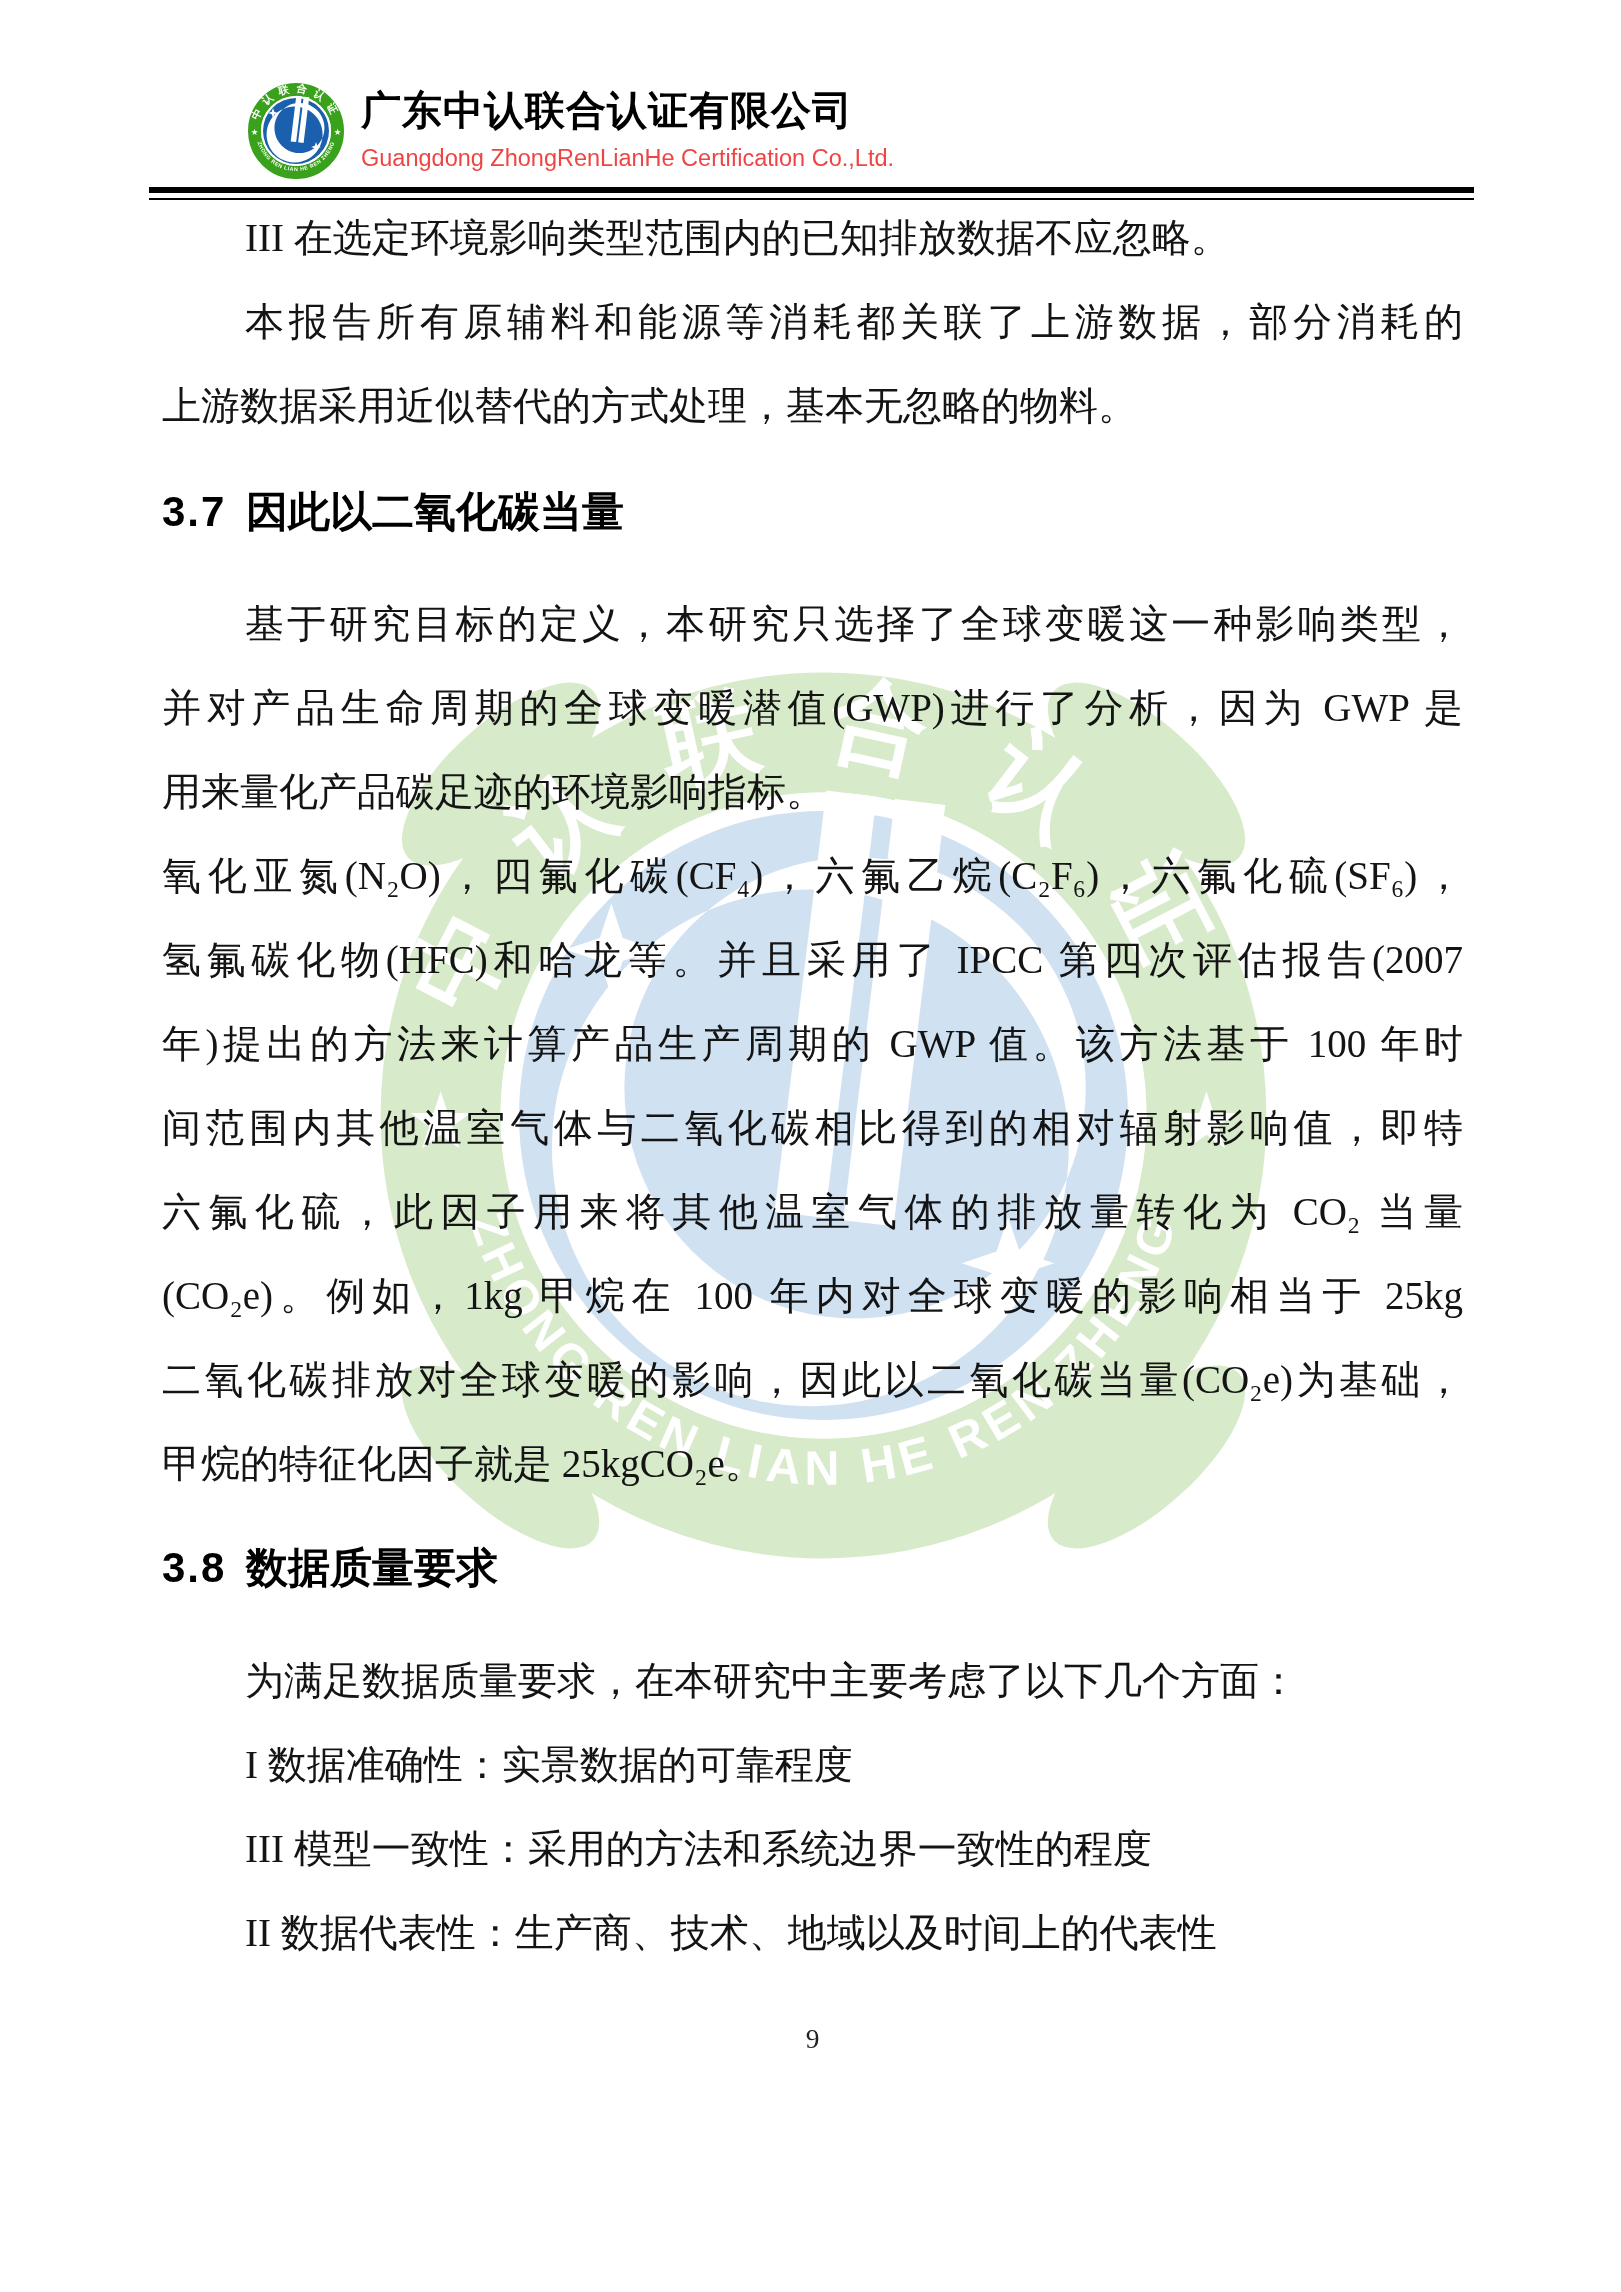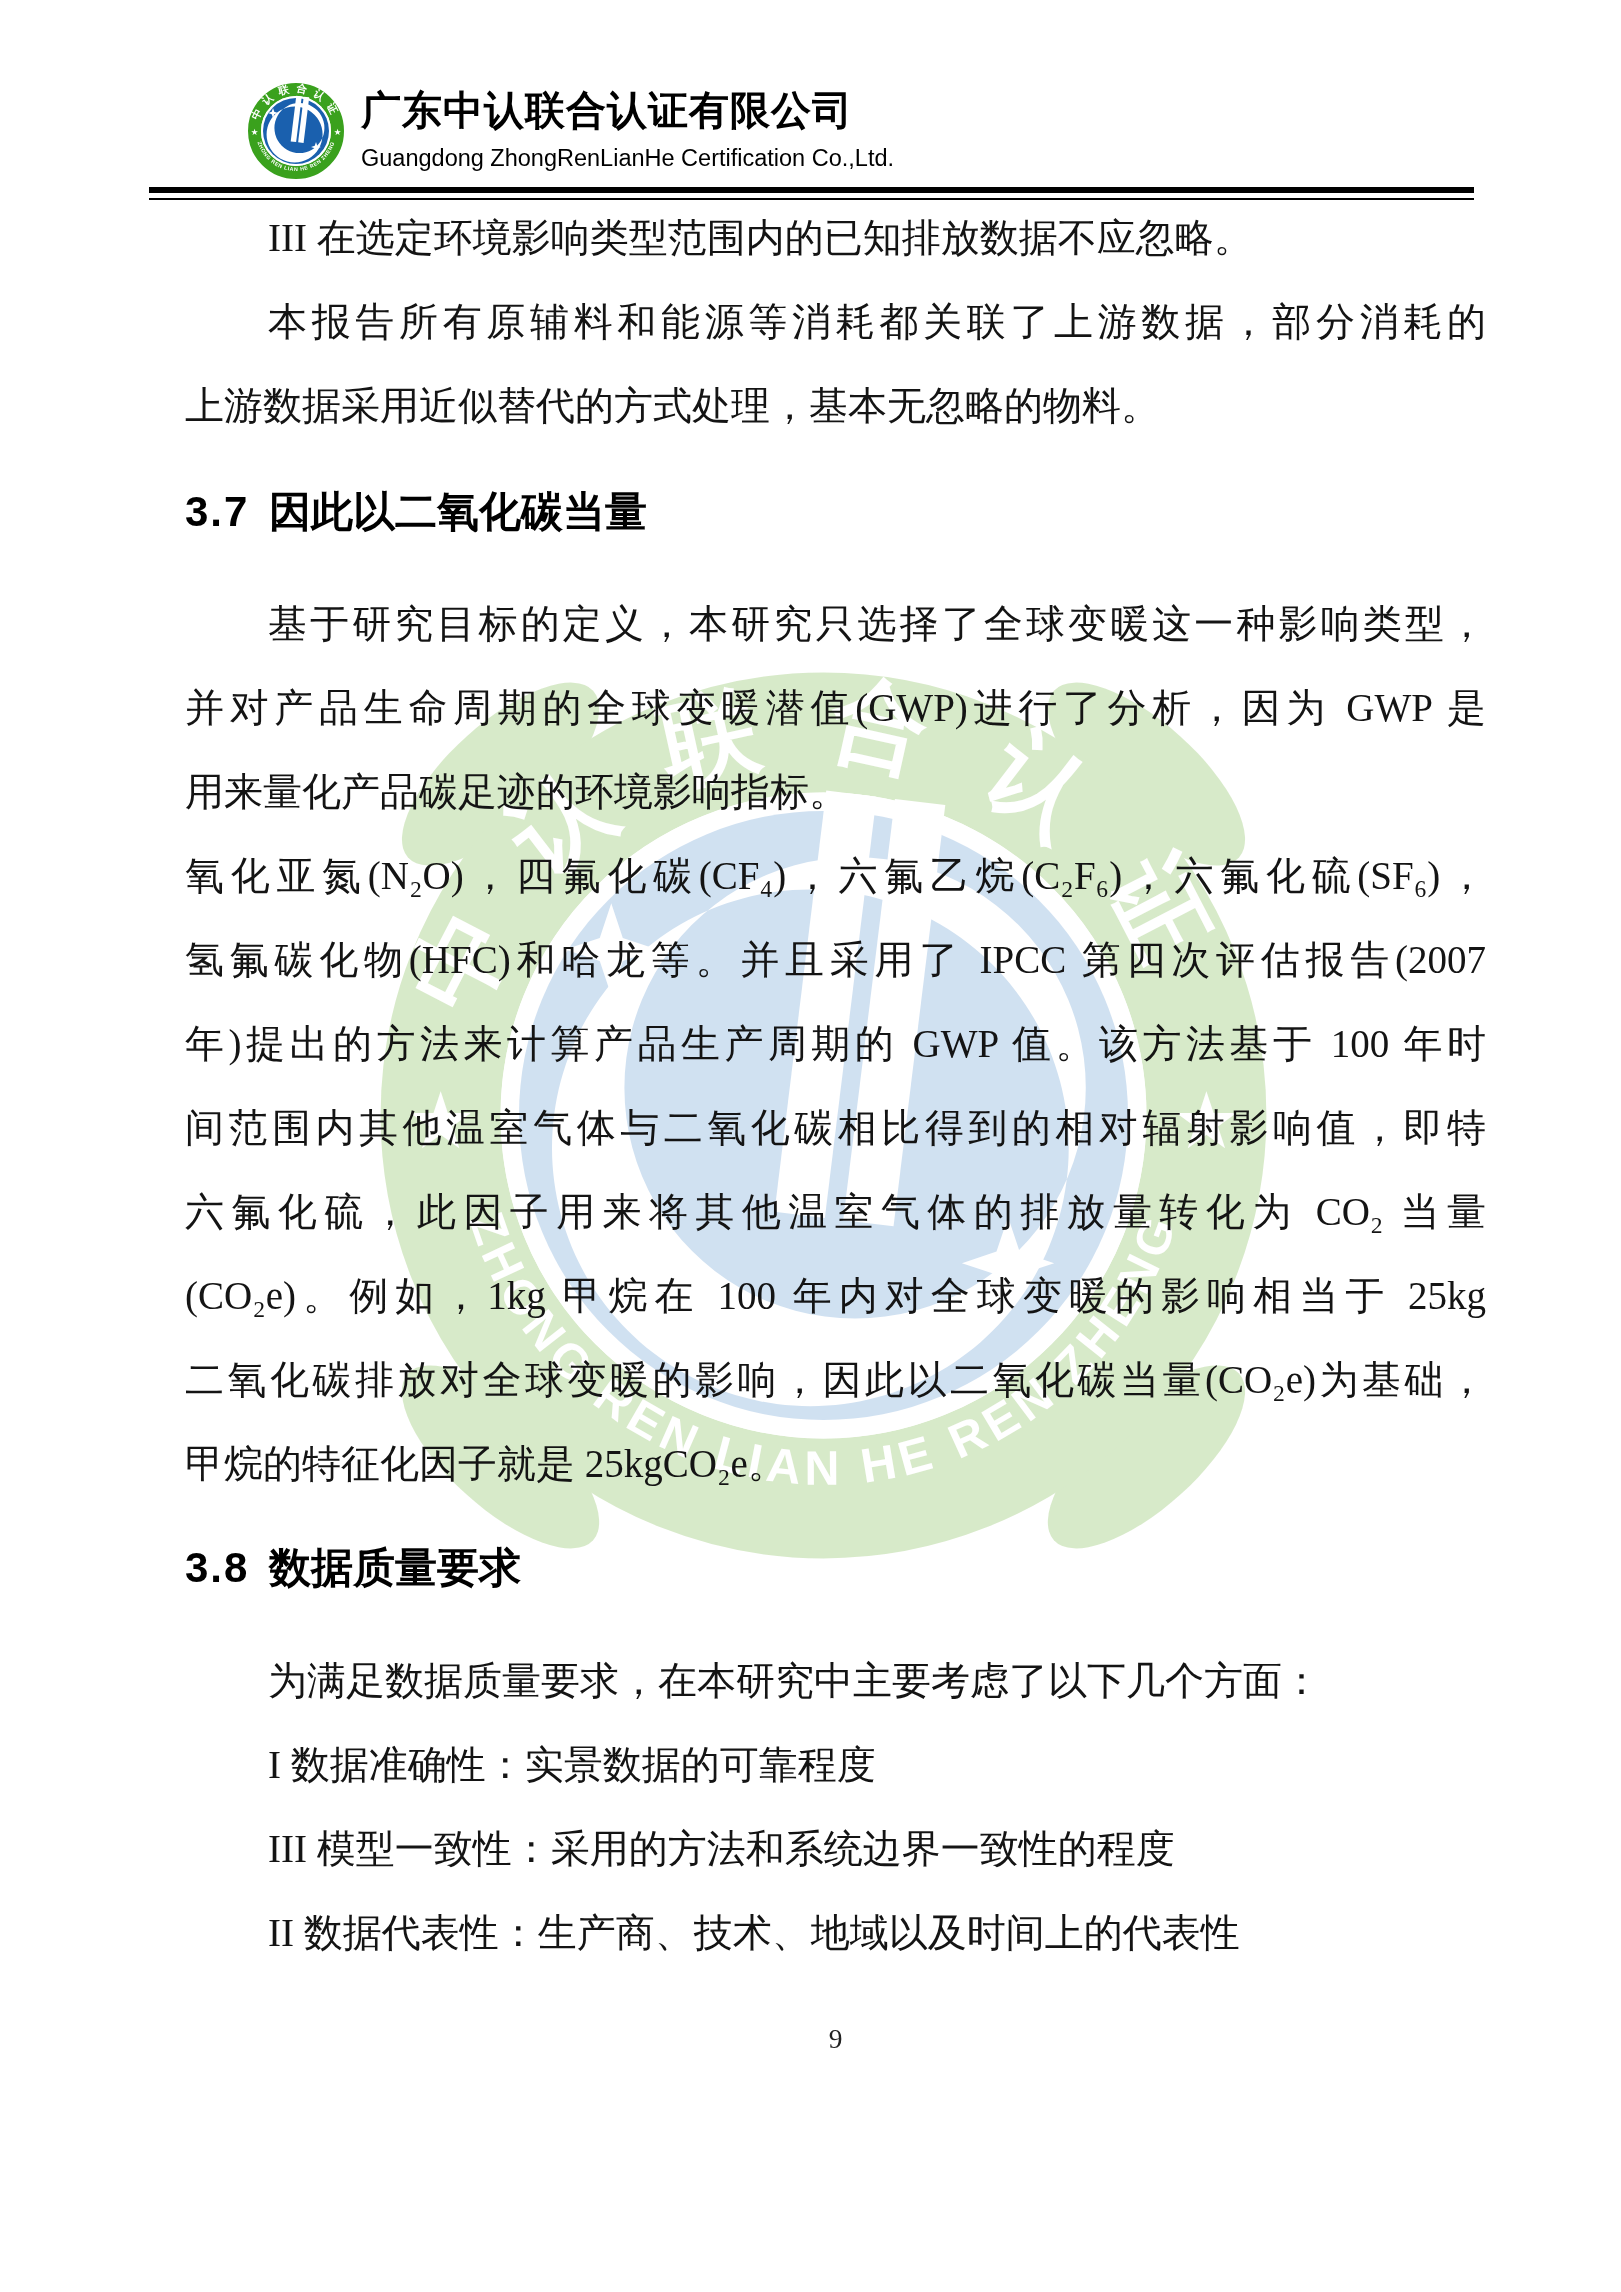--- a/index.html
+++ b/index.html
@@ -6,30 +6,30 @@
   .page{
     position:relative;width:1621px;height:2293px;background:#ffffff;overflow:hidden;
     font-family:"Liberation Serif","DejaVu Serif",serif;color:#141414;
   }
   
   .hdr-logo{position:absolute;left:245px;top:80px;width:102px;height:102px;}
   .hdr-names{position:absolute;left:361px;top:86px;}
   .zh-name{font-family:"Liberation Sans","DejaVu Sans",sans-serif;font-weight:bold;
            font-size:40px;line-height:49px;color:#000;letter-spacing:1px;}
   .en-name{margin-top:8.8px;font-family:"Liberation Sans","DejaVu Sans",sans-serif;
-           font-size:23.5px;line-height:29px;color:#000000;}
+           font-size:23.5px;line-height:29px;color:#ef4444;}
   .rule{position:absolute;left:149px;top:187px;width:1325px;height:12.7px;
         border-top:6.9px solid #000;border-bottom:2.9px solid #000;box-sizing:border-box;}
   
   .watermark{position:absolute;left:316px;top:608px;width:1015px;height:1015px;
              opacity:.55;pointer-events:none;
              --ring-c:#b8d99e;--disc-c:#abc9e7;--detail-c:#ffffff;}
   .hdr-logo{--ring-c:#3aa11d;--disc-c:#1a60ae;--detail-c:#ffffff;}
   
-  .content{position:absolute;left:162px;top:196px;width:1301px;margin-left:23px;}
+  .content{position:absolute;left:162px;top:196px;width:1301px;}
   .bline{font-size:39px;height:84px;line-height:84px;color:#141414;}
   .bline.ind{text-indent:83px;}
   .bline.just{text-align:justify;text-align-last:justify;}
   .bline.last{text-align:left;}
   .sec-head{font-family:"Liberation Sans","DejaVu Sans",sans-serif;font-weight:bold;
             font-size:42px;color:#000;height:69px;line-height:69px;}
   .sec-head .num{margin-right:19.6px;letter-spacing:2px;text-align:center;}
   #h37{margin:29px 0 36px 0;}
   #h38{margin:27.4px 0 37px 0;}
   .pagenum{margin-top:45px;text-align:center;font-size:27.4px;line-height:39px;color:#222;}

